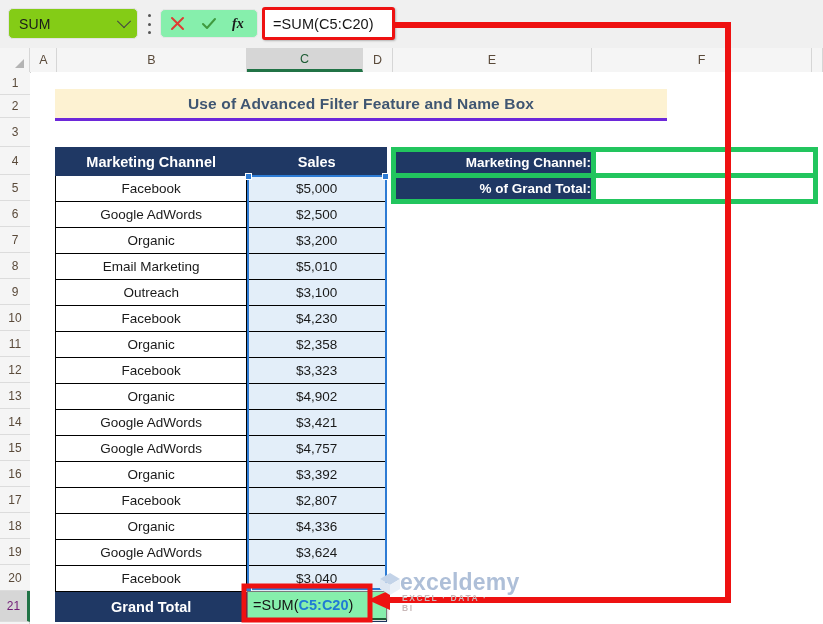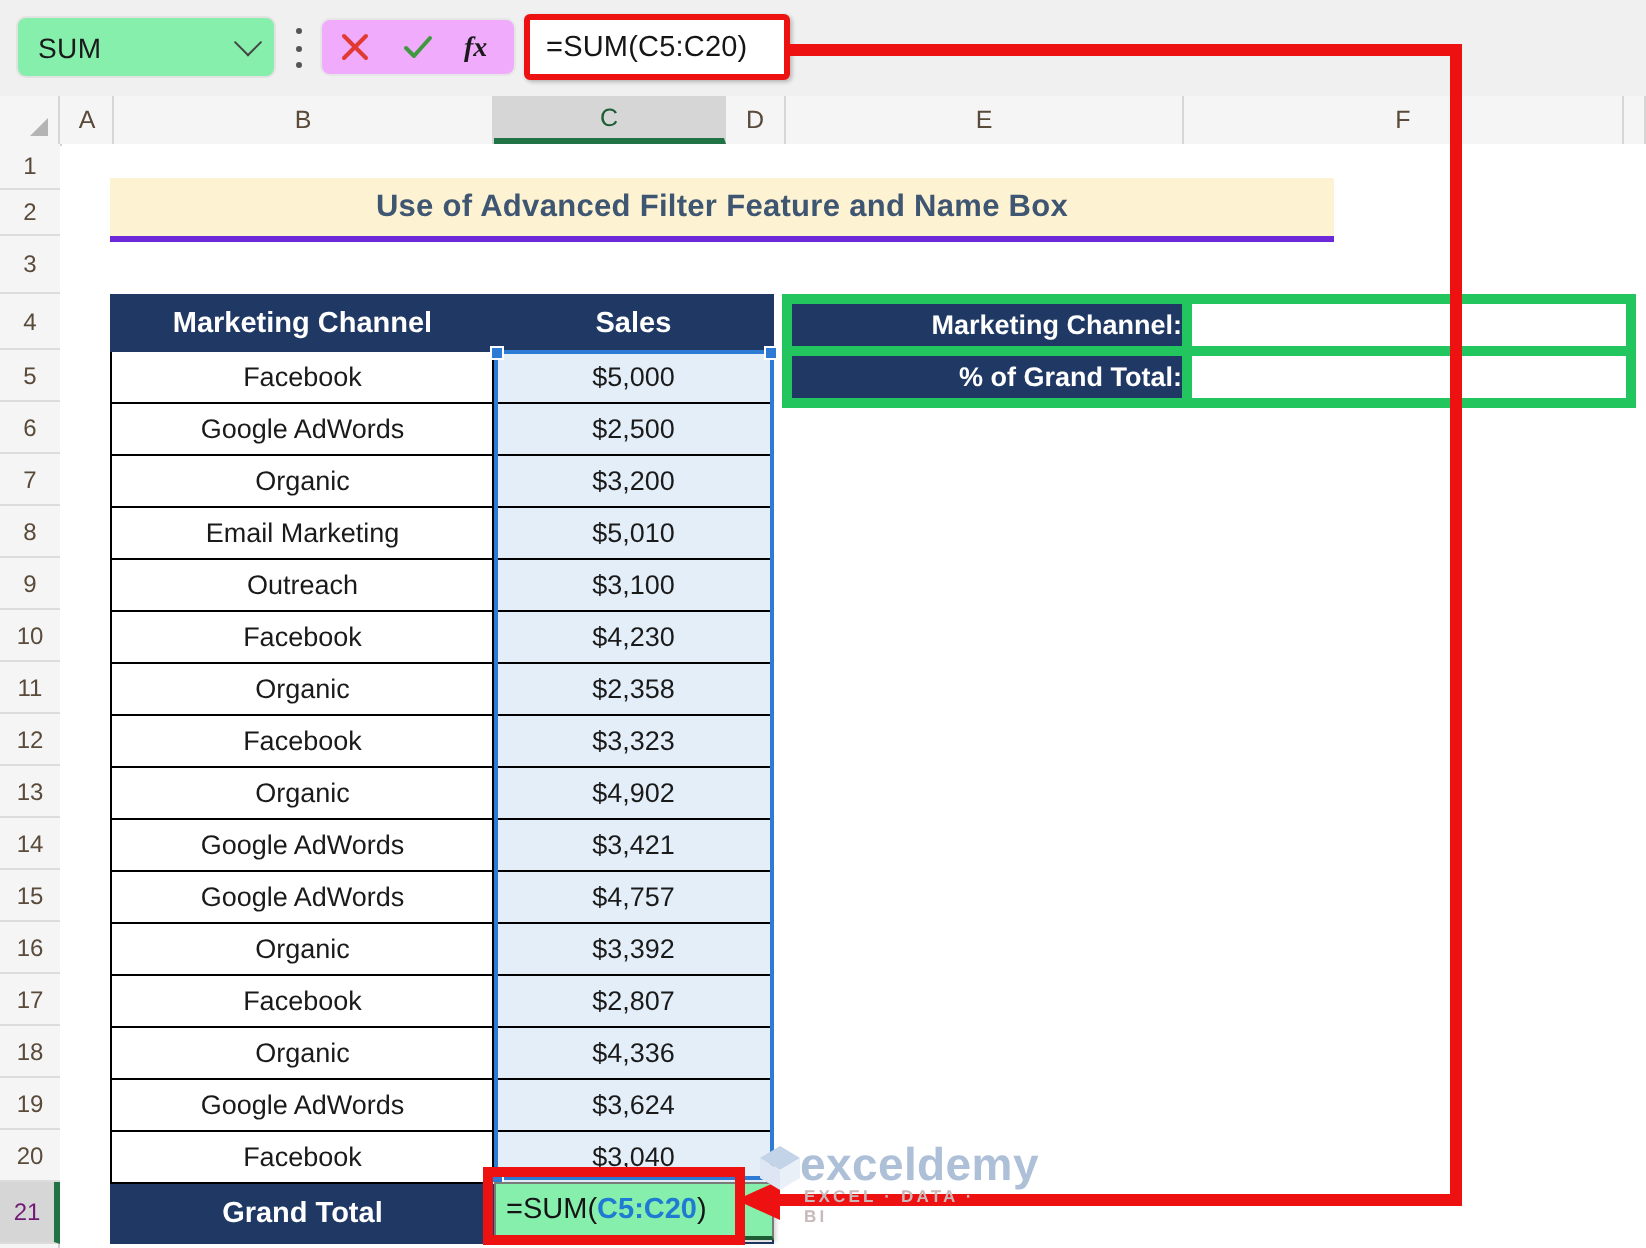--- a/index.html
+++ b/index.html
@@ -21,21 +21,21 @@
     position: absolute;
     left: 0; top: 0;
     width: 823px; height: 48px;
     background: #f0f0f0;
     border-bottom: 1px solid #d9d9d9;
   }
   #namebox {
     position: absolute;
     left: 8px; top: 8px;
     width: 130px; height: 31px;
-    background: #86efac;
+    background: #84cc16;
     border: 1px solid #e2e2e2;
     border-radius: 5px;
     box-sizing: border-box;
     display: flex;
     align-items: center;
   }
   #namebox-value {
     flex: 1;
     padding-left: 10px;
     font-size: 14px;
@@ -64,21 +64,21 @@
   #kebab i {
     display: block;
     width: 3px; height: 3px;
     border-radius: 50%;
     background: #555;
   }
   #fxgroup {
     position: absolute;
     left: 160px; top: 9px;
     width: 98px; height: 29px;
-    background: #f0abfc;
+    background: #86efac;
     border: 1px solid #e6e6e6;
     border-radius: 5px;
     box-sizing: border-box;
     display: flex;
     align-items: center;
     justify-content: space-around;
   }
   #btn-cancel, #btn-enter, #btn-fx {
     width: 26px; height: 24px;
     display: flex; align-items: center; justify-content: center;

